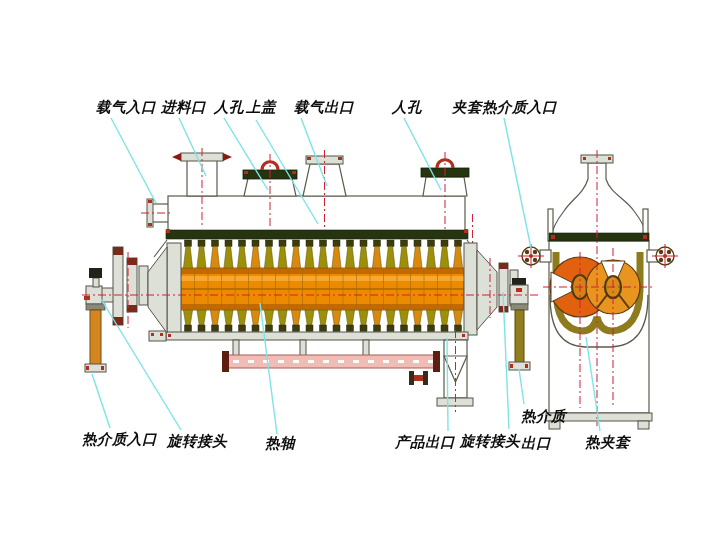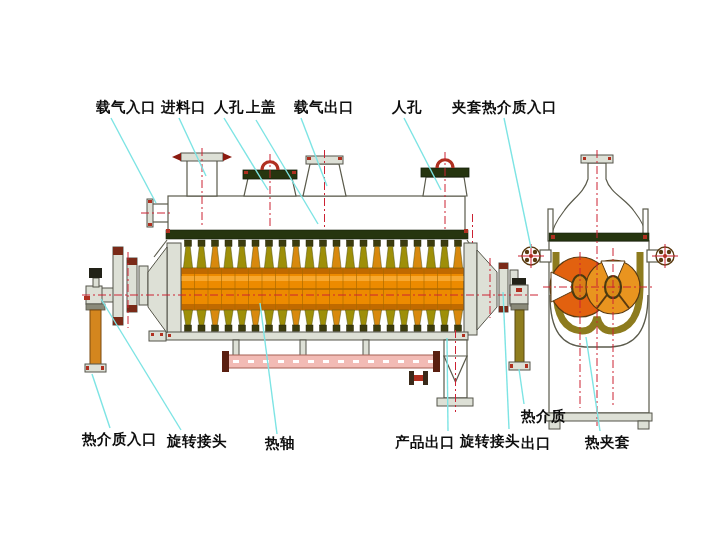--- a/index.html
+++ b/index.html
@@ -1,16 +1,16 @@
 <!DOCTYPE html>
 <html><head>
 <meta charset="utf-8">
 <style>
   html,body{margin:0;padding:0;background:#ffffff;}
-  .stage{position:relative;width:720px;height:540px;background:#ffffff;overflow:hidden;font-family:"DejaVu Sans","Liberation Sans",sans-serif;}
+  .stage{position:relative;width:720px;height:540px;background:#ffffff;overflow:hidden;font-family:"DejaVu Sans","Liberation Sans",sans-serif;font-style:italic;}
   svg text{font-family:"DejaVu Sans","Liberation Sans",sans-serif;font-weight:bold;fill:#0d0d0d;}
   .lbl{font-size:14.5px;letter-spacing:0.5px;}
   .outline{fill:#ffffff;stroke:#5b5b4c;stroke-width:1.2;}
   .metal{fill:#dde0d6;stroke:#55554a;stroke-width:1;}
   .darkcap{fill:#3c3c0e;stroke:#2a2a08;stroke-width:0.5;}
   .cl{stroke:#cc2233;stroke-width:1;stroke-dasharray:8 3 2 3;fill:none;}
   .leader{stroke:#7de4e4;stroke-width:1.4;fill:none;}
   .bolt{fill:#b03020;}
 </style>
 </head>

